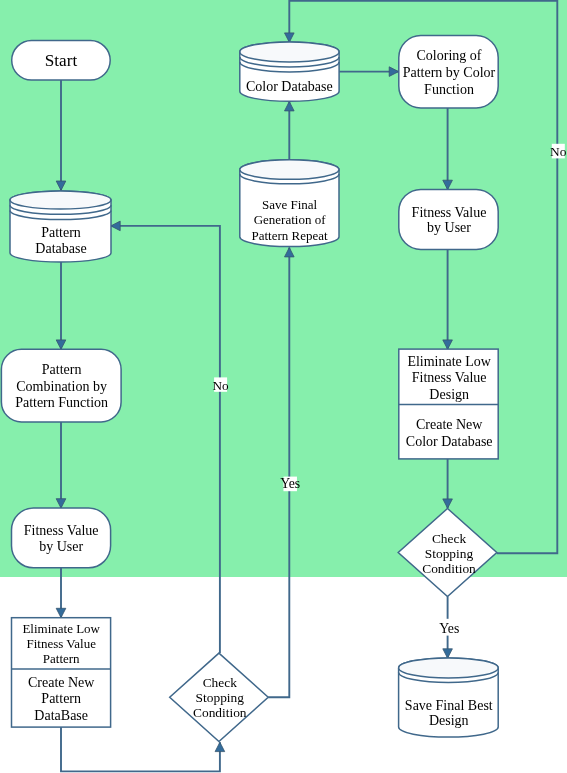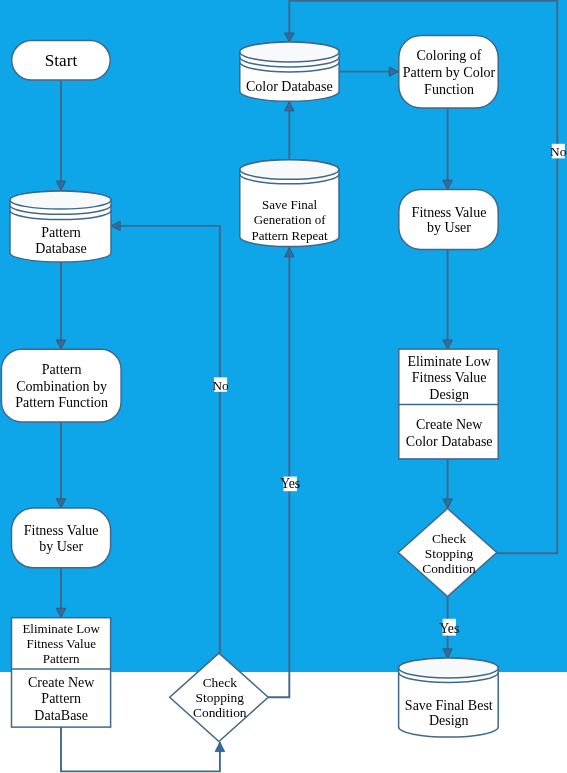--- a/index.html
+++ b/index.html
@@ -1,19 +1,19 @@
 <!DOCTYPE html>
 <html><head>
 <meta charset="utf-8">
 <title>Pattern and Color Genetic Design Flowchart</title>
 <style>
   html, body { margin:0; padding:0; background:#ffffff; }
   body { width:567px; height:773px; overflow:hidden;
          font-family:"Liberation Serif", serif; }
-  #stage { position:relative; width:567px; height:672px; background:#0ea5e9; }
+  #stage { position:relative; width:567px; height:577px; background:#86efac; }
   #chart { position:absolute; left:0; top:0; display:block; }
   .node-label  { font-family:"Liberation Serif", serif; fill:#000000;
                  text-anchor:middle; dominant-baseline:alphabetic; }
   .edge-label  { font-family:"Liberation Serif", serif; fill:#000000;
                  text-anchor:middle; dominant-baseline:alphabetic; }
   #a11y { position:absolute; left:0; top:0; width:0; height:0;
           overflow:hidden; opacity:0; pointer-events:none; }
 </style>
 </head>
 <body>

